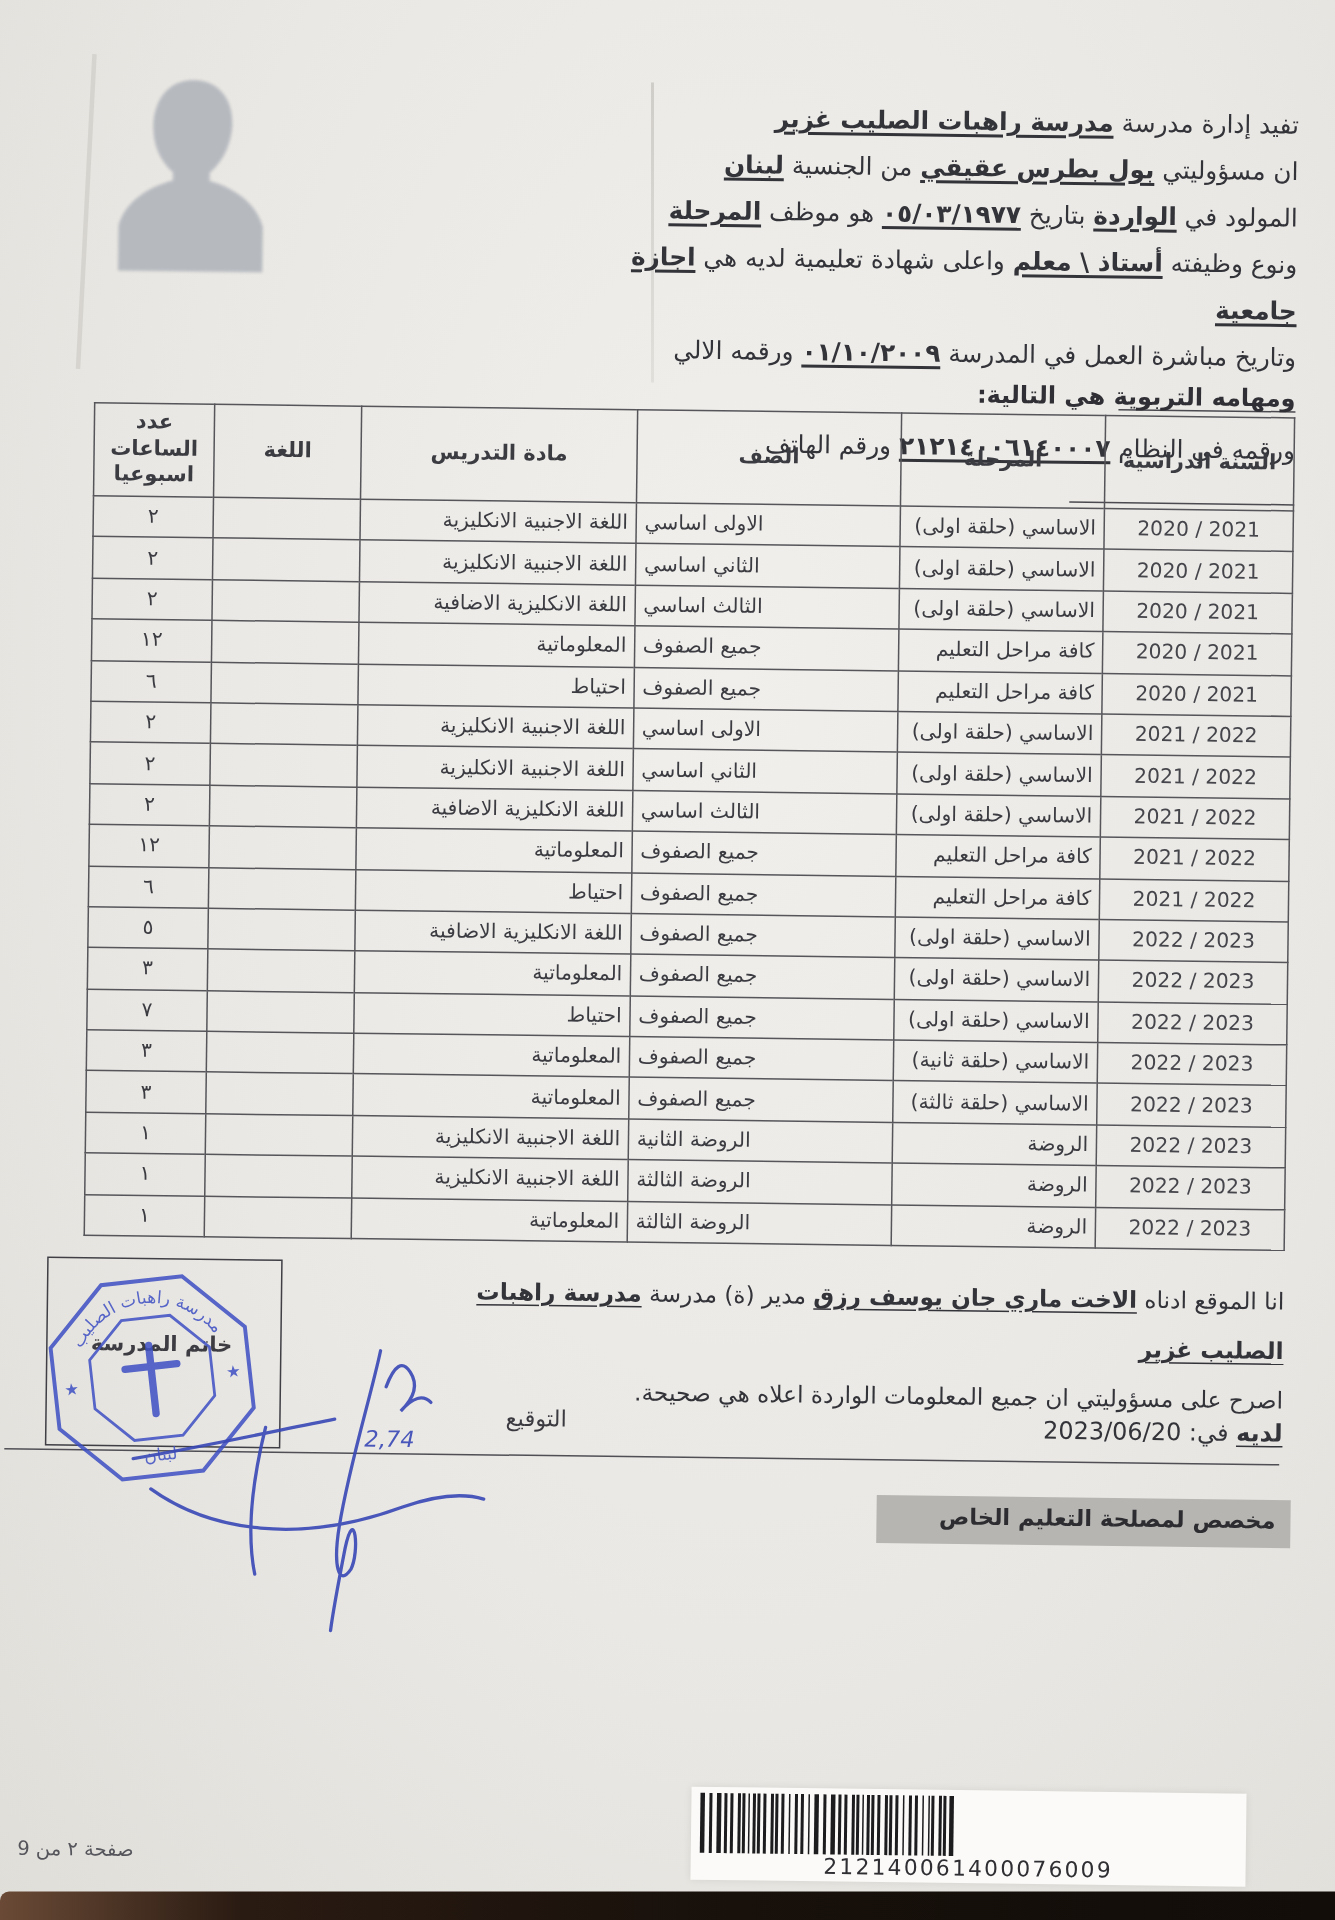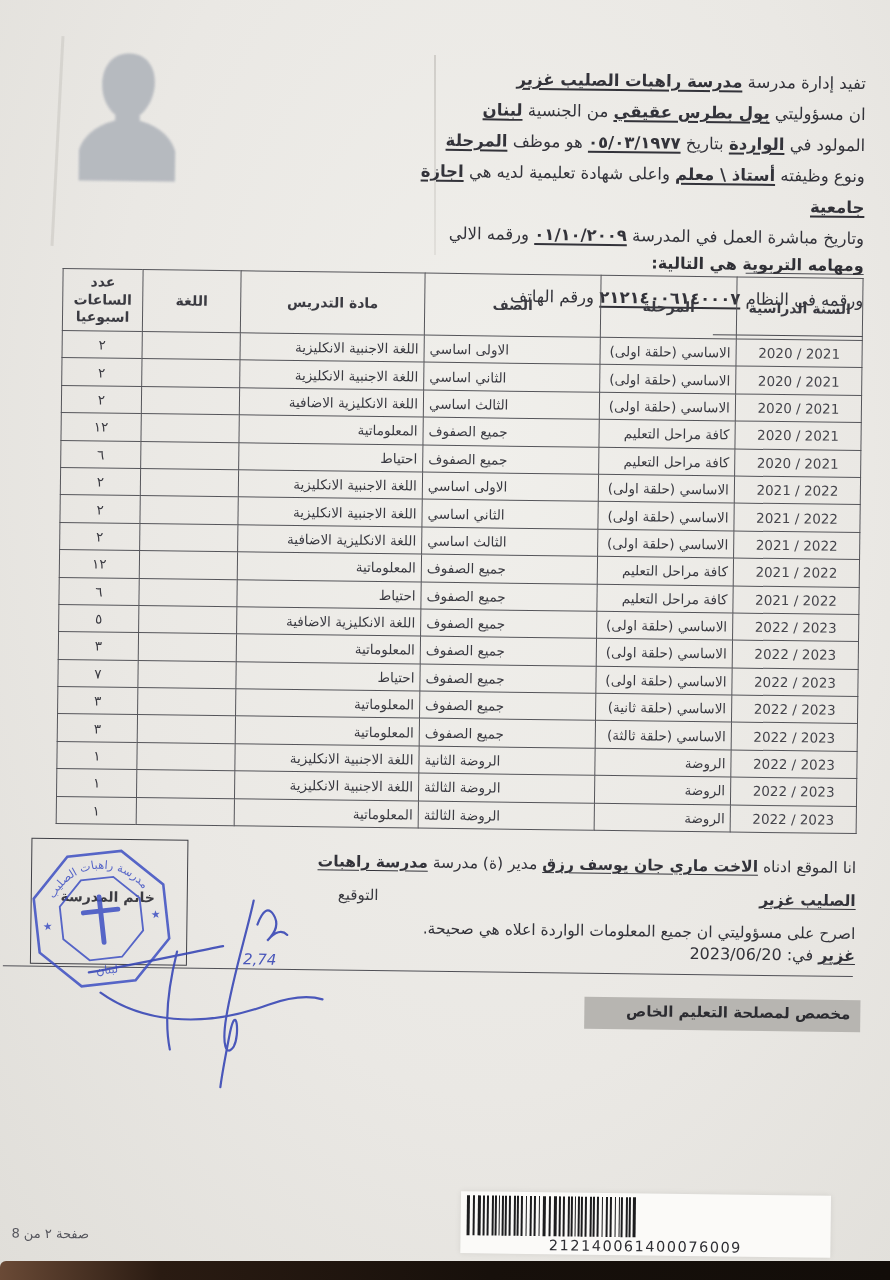--- a/index.html
+++ b/index.html
@@ -47,21 +47,21 @@
   td.col-language { text-align:center; }
   td.col-hours { text-align:center; font-size:13px; }
 
   
   .decl { position:absolute; right:24px; top:842px; width:580px; direction:rtl; text-align:right;
     font-size:15.5px; line-height:33px; font-weight:500; color:#33333a; }
   .decl .b { font-weight:700; text-decoration:underline; text-underline-offset:3px; }
 
   .date-line { position:absolute; right:24px; top:936px; direction:rtl; font-size:16px; color:#33333a; font-weight:500; }
   .date-line .b { font-weight:700; text-decoration:underline; text-underline-offset:3px; }
-  .sig-label { position:absolute; left:348px; top:882px; font-size:15px; color:#3a3a40; direction:rtl; }
+  .sig-label { position:absolute; left:348px; top:933px; font-size:15px; color:#3a3a40; direction:rtl; }
 
   .hrule { position:absolute; left:14px; top:966px; width:850px; height:0; border-top:1.6px solid #4f4f55; }
 
   
   .stamp-box { position:absolute; left:41px; top:838px; width:157px; height:126px; border:1.6px solid #3f3f45; }
   .stamp-box-label { position:absolute; left:58px; top:888px; width:120px; text-align:center; direction:rtl;
     font-size:14px; font-weight:700; color:#3c3c42; }
   .stamp-svg { position:absolute; left:36px; top:842px; width:152px; height:152px; opacity:.85; transform:rotate(-7deg); }
   .sig-svg { position:absolute; left:92px; top:880px; width:250px; height:210px; opacity:.9; }
 
@@ -268,21 +268,21 @@
             <td class="col-hours">١</td>
           </tr>
         </tbody>
     </table>
 
     <div class="decl">
       <div><span>انا الموقع ادناه </span><span class="b">الاخت ماري جان يوسف رزق</span><span> مدير (ة) مدرسة </span><span class="b">مدرسة راهبات الصليب غزير</span></div>
       <div>اصرح على مسؤوليتي ان جميع المعلومات الواردة اعلاه هي صحيحة.</div>
     </div>
 
-    <div class="date-line"><span class="b">غزير</span><span> في: </span><span>2023/06/20</span></div>
+    <div class="date-line"><span class="b">لديه</span><span> في: </span><span>2023/06/20</span></div>
     <div class="sig-label">التوقيع</div>
 
     <div class="hrule"></div>
 
     <div class="stamp-box"></div>
     <div class="stamp-box-label">خاتم المدرسة</div>
 
     <svg class="stamp-svg" viewBox="0 0 140 140">
       <g stroke="#3d4fc3" fill="none" stroke-width="2.4">
         <polygon points="130,95 95,130 45,130 10,95 10,45 45,10 95,10 130,45"></polygon>
@@ -356,18 +356,18 @@
           <div style="width: 1px; margin-right: 3px;"></div>
           <div style="width: 1px; margin-right: 1px;"></div>
           <div style="width: 2px; margin-right: 3px;"></div>
           <div style="width: 2px; margin-right: 1px;"></div>
           <div style="width: 2px; margin-right: 2px;"></div>
           <div style="width: 3px; margin-right: 1px;"></div>
         </div>
       <div class="barcode-num">212140061400076009</div>
     </div>
 
-    <div class="page-label">صفحة ٢ من 8</div>
+    <div class="page-label">صفحة ٢ من 9</div>
 
   </div>
 
   <div class="desk-strip"></div>
 </div>
 
 </body></html>

